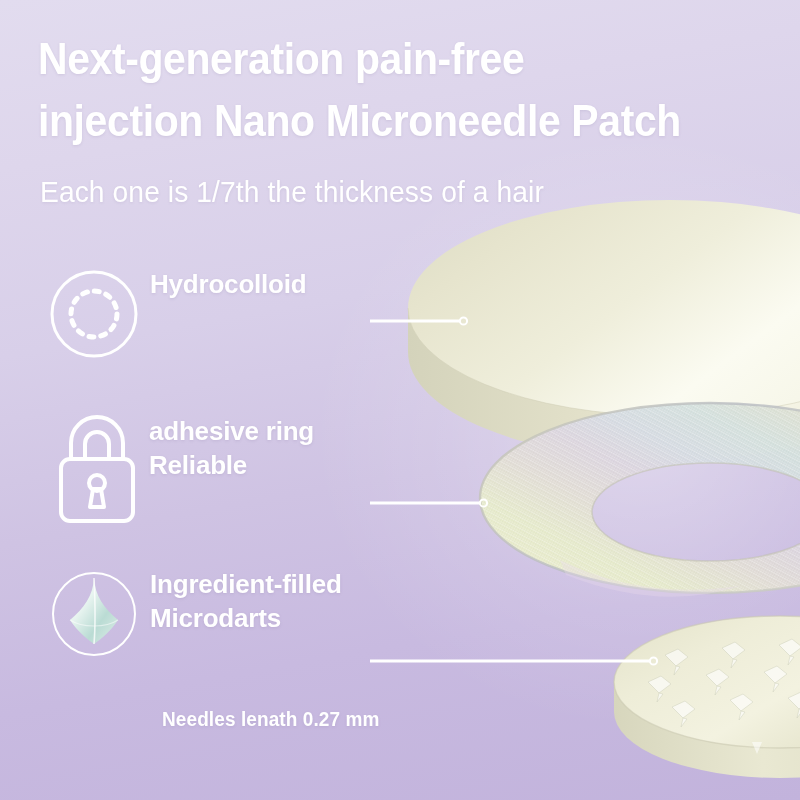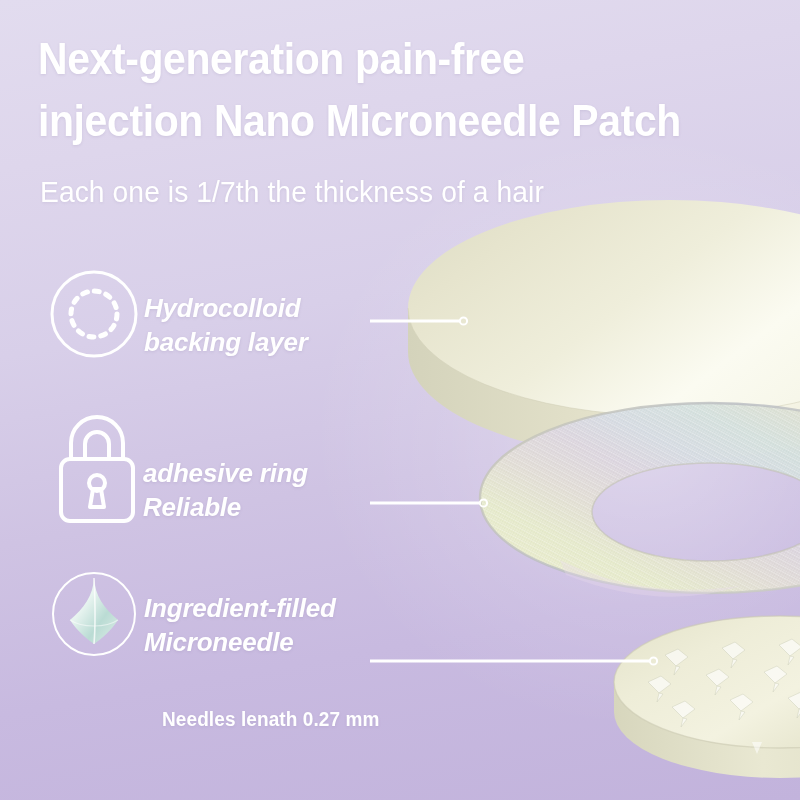--- a/index.html
+++ b/index.html
@@ -62,23 +62,22 @@
     transform: scaleX(0.94);
     transform-origin: left top;
     white-space: nowrap;
     text-shadow: 0 1px 3px rgba(120,105,150,0.14);
   }
 
   
   .feature {
     position: absolute;
     display: flex;
-    align-items: flex-end;
-    gap: 4px;
-    font-style: italic;
+    align-items: flex-start;
+    gap: 10px;
   }
   #feature-0 { left: 48px; top: 268px; }
   #feature-1 { left: 55px; top: 415px; }
   #feature-2 { left: 48px; top: 568px; }
 
   .feat-icon {
     width: 92px; height: 92px;
     flex: 0 0 92px;
     display: block;
   }
@@ -310,21 +309,20 @@
 
   <div class="subhead">Each one is 1/7th the thickness of a hair</div>
 
   <div class="feature" id="feature-0">
     <svg class="feat-icon" viewBox="0 0 92 92">
       <circle cx="46" cy="46" r="42" fill="none" stroke="#ffffff" stroke-width="3"></circle>
       <circle cx="46" cy="46" r="23" fill="none" stroke="#ffffff" stroke-width="5" stroke-linecap="round" stroke-dasharray="5 7"></circle>
     </svg>
     <div class="feat-text">
       <span class="ln">Hydrocolloid</span>
-      <span class="ln">backing layer</span>
     </div>
   </div>
 
   <div class="feature" id="feature-1">
     <svg class="feat-icon" viewBox="0 0 84 110">
 
       <path d="M16 44 V28 a26 26 0 0 1 52 0 V44" fill="none" stroke="#ffffff" stroke-width="4" stroke-linecap="round"></path>
 
       <path d="M30 44 V29 a12 12 0 0 1 24 0 V44" fill="none" stroke="#ffffff" stroke-width="4" stroke-linecap="round"></path>
 
@@ -354,21 +352,21 @@
       <path d="M46 10
                C 47 28, 56 40, 70 52
                C 62 64, 54 70, 46 76
                C 38 70, 30 64, 22 52
                C 36 40, 45 28, 46 10 Z" fill="url(#gIconDart)" opacity="0.95"></path>
       <path d="M46 10 C 47 30, 48 52, 46 76" stroke="#ffffff" stroke-width="1.6" fill="none" opacity="0.75"></path>
       <path d="M22 52 C 34 60, 58 60, 70 52" stroke="#ffffff" stroke-width="1.2" fill="none" opacity="0.5"></path>
     </svg>
     <div class="feat-text">
       <span class="ln">Ingredient-filled</span>
-      <span class="ln">Microneedle</span>
+      <span class="ln">Microdarts</span>
     </div>
   </div>
 
   <div class="caption">Needles lenath 0.27 mm</div>
 
   <svg class="leader" id="leader-0" viewBox="0 0 100 14">
     <line x1="0" y1="7" x2="90" y2="7" stroke="#ffffff" stroke-width="3.2"></line>
     <circle cx="93.5" cy="7" r="3.6" fill="none" stroke="#ffffff" stroke-width="2"></circle>
   </svg>
 

